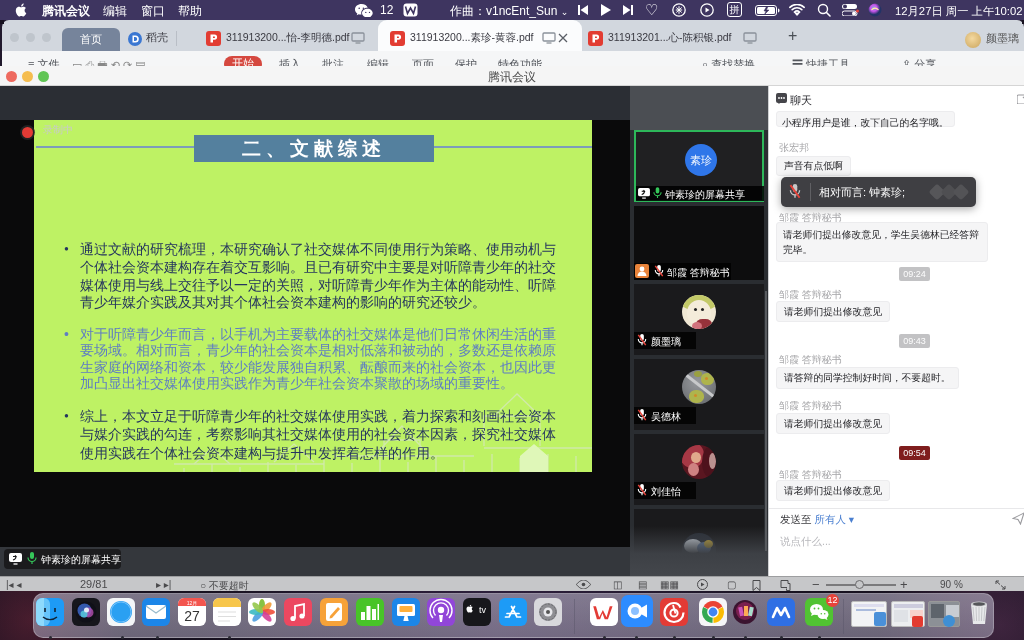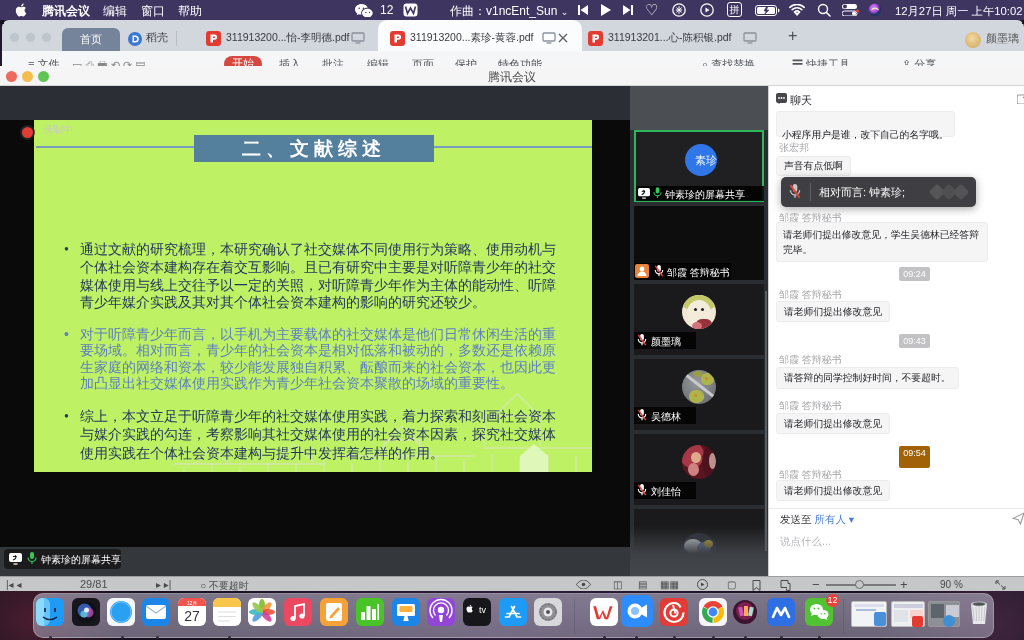--- a/index.html
+++ b/index.html
@@ -215,21 +215,21 @@
           <path d="M1 5.5a4 4 0 008 0M5 9.5V12" stroke="#35c75a" stroke-width="1.2" fill="none"></path>
         </svg>
       <span class="abs" style="left:37px;top:4px">钟素珍的屏幕共享</span>
     </div>
   </div>
 
   <div class="abs" id="videos" style="left:630px;top:20px;width:138px;height:490px;background:#2a2d31;color:#fff">
     <div class="abs" style="left:0;top:0;width:138px;height:44px;background:#4b4e53"></div>
 
     <div class="abs" style="left:4px;top:44px;width:130px;height:72px;background:#202022;border:2px solid #2db75a">
-      <div class="abs" style="left:49px;top:12px;width:32px;height:32px;border-radius:50%;background:#2f76e9;color:#fff;font-size:11px;text-align:right;line-height:32px">素珍</div>
+      <div class="abs" style="left:49px;top:12px;width:32px;height:32px;border-radius:50%;background:#2f76e9;color:#fff;font-size:11px;text-align:center;line-height:32px">素珍</div>
       <div class="abs" style="left:0;top:54px;width:128px;height:15px;background:rgba(0,0,0,.85);font-size:10px">
         <svg class="abs" style="left:2px;top:2px" width="12" height="11" viewBox="0 0 13 12">
             <rect x="0" y="0" width="13" height="9" rx="2" fill="#fff"></rect>
             <path d="M4 3.5 h3 l-1-1.2 M7 3.5 c0 2-1 3-3 3.5" stroke="#000" stroke-width="1.1" fill="none"></path>
             <path d="M4.5 11h4" stroke="#fff" stroke-width="1.3"></path>
           </svg>
         <svg class="abs" style="left:17px;top:1px" width="9" height="13" viewBox="0 0 10 14">
             <rect x="3" y="0" width="4" height="7" rx="2" fill="#35c75a"></rect>
             <path d="M1 5.5a4 4 0 008 0M5 9.5V12" stroke="#35c75a" stroke-width="1.2" fill="none"></path>
           </svg>
@@ -325,21 +325,21 @@
         <circle cx="3" cy="5" r=".9" fill="#fff"></circle>
         <circle cx="5.5" cy="5" r=".9" fill="#fff"></circle>
         <circle cx="8" cy="5" r=".9" fill="#fff"></circle>
         <path d="M2.5 9.5 L2.5 11 L5 9.5z" fill="#45454a"></path>
       </svg>
     <span class="abs" style="left:21px;top:7px;font-size:11px;color:#2e2e33">聊天</span>
     <svg class="abs" style="left:248px;top:7px" width="12" height="11" viewBox="0 0 12 11">
         <rect x="0" y="2" width="9" height="9" rx="1.5" fill="none" stroke="#9a9a9e" stroke-width="1.2"></rect>
         <path d="M6 5l5-5M8 0h3v3" stroke="#9a9a9e" stroke-width="1.2" fill="none"></path>
       </svg>
-    <div class="abs" style="left:7px;top:25px;height:16px;background:#f5f5f6;border:1px solid #ececee;border-radius:3px;line-height:21px;padding:12px 5px;white-space:nowrap">小程序用户是谁，改下自己的名字哦。</div>
+    <div class="abs" style="left:7px;top:25px;height:16px;background:#f5f5f6;border:1px solid #ececee;border-radius:3px;line-height:21px;padding:0 5px;white-space:nowrap">小程序用户是谁，改下自己的名字哦。</div>
     <div class="abs" style="left:10px;top:55px;color:#a5a5a8;font-size:10px">张宏邦</div>
     <div class="abs" style="left:7px;top:70px;height:20px;background:#f5f5f6;border:1px solid #ececee;border-radius:3px;line-height:18px;padding:0 7px;white-space:nowrap">声音有点低啊</div>
 
     <div class="abs" style="left:12px;top:91px;width:195px;height:30px;background:#3f3f43;border-radius:5px;box-shadow:0 2px 8px rgba(0,0,0,.35)">
       <svg class="abs" style="left:8px;top:7px" width="12" height="16" viewBox="0 0 10 14">
           <rect x="3" y="0" width="4" height="7" rx="2" fill="#c8c8c8"></rect>
           <path d="M1 5.5a4 4 0 008 0M5 9.5V12" stroke="#c8c8c8" stroke-width="1.2" fill="none"></path>
           <path d="M1 1l8 11" stroke="#e8433a" stroke-width="1.6"></path>
         </svg>
       <div class="abs" style="left:29px;top:6px;width:1px;height:18px;background:#606064"></div>
@@ -353,21 +353,21 @@
     <div class="abs" style="left:10px;top:125px;color:#a5a5a8;font-size:10px">邹霞 答辩秘书</div>
     <div class="abs" style="left:7px;top:136px;width:212px;height:40px;background:#f5f5f6;border:1px solid #ececee;border-radius:3px;line-height:15px;padding:4px 0 0 6px">请老师们提出修改意见，学生吴德林已经答辩完毕。</div>
     <div class="abs" style="left:130px;top:181px;width:31px;height:14px;background:#c2c2c4;border-radius:2px;color:#fdfdfd;font-size:9px;text-align:center;line-height:14px">09:24</div>
     <div class="abs" style="left:10px;top:202px;color:#a5a5a8;font-size:10px">邹霞 答辩秘书</div>
     <div class="abs" style="left:7px;top:215px;height:21px;background:#f5f5f6;border:1px solid #ececee;border-radius:3px;line-height:19px;padding:0 7px;white-space:nowrap">请老师们提出修改意见</div>
     <div class="abs" style="left:130px;top:248px;width:31px;height:14px;background:#c2c2c4;border-radius:2px;color:#fdfdfd;font-size:9px;text-align:center;line-height:14px">09:43</div>
     <div class="abs" style="left:10px;top:267px;color:#a5a5a8;font-size:10px">邹霞 答辩秘书</div>
     <div class="abs" style="left:7px;top:281px;height:22px;background:#f5f5f6;border:1px solid #ececee;border-radius:3px;line-height:20px;padding:0 7px;white-space:nowrap">请答辩的同学控制好时间，不要超时。</div>
     <div class="abs" style="left:10px;top:313px;color:#a5a5a8;font-size:10px">邹霞 答辩秘书</div>
     <div class="abs" style="left:7px;top:327px;height:21px;background:#f5f5f6;border:1px solid #ececee;border-radius:3px;line-height:19px;padding:0 7px;white-space:nowrap">请老师们提出修改意见</div>
-    <div class="abs" style="left:130px;top:360px;width:31px;height:22px;background:#a16207;border-radius:2px;color:#fdfdfd;font-size:9px;text-align:center;line-height:14px">09:54</div>
+    <div class="abs" style="left:130px;top:360px;width:31px;height:14px;background:#7f1d1d;border-radius:2px;color:#fdfdfd;font-size:9px;text-align:center;line-height:14px">09:54</div>
     <div class="abs" style="left:10px;top:382px;color:#a5a5a8;font-size:10px">邹霞 答辩秘书</div>
     <div class="abs" style="left:7px;top:394px;height:21px;background:#f5f5f6;border:1px solid #ececee;border-radius:3px;line-height:19px;padding:0 7px;white-space:nowrap">请老师们提出修改意见</div>
     <div class="abs" style="left:0;top:422px;width:256px;height:1px;background:#e8e8ea"></div>
     <div class="abs" style="left:11px;top:427px;color:#3c3c40;font-size:10.5px">发送至 <span style="color:#4a7fd0">所有人 ▾</span></div>
     <svg class="abs" style="left:243px;top:426px" width="13" height="13" viewBox="0 0 13 13">
         <path d="M1 6.5L12 1 8.5 12 6 7.5z" fill="none" stroke="#9a9a9e" stroke-width="1.1"></path>
       </svg>
     <div class="abs" style="left:11px;top:449px;color:#b8b8bc;font-size:10.5px">说点什么...</div>
   </div>
 </div>

